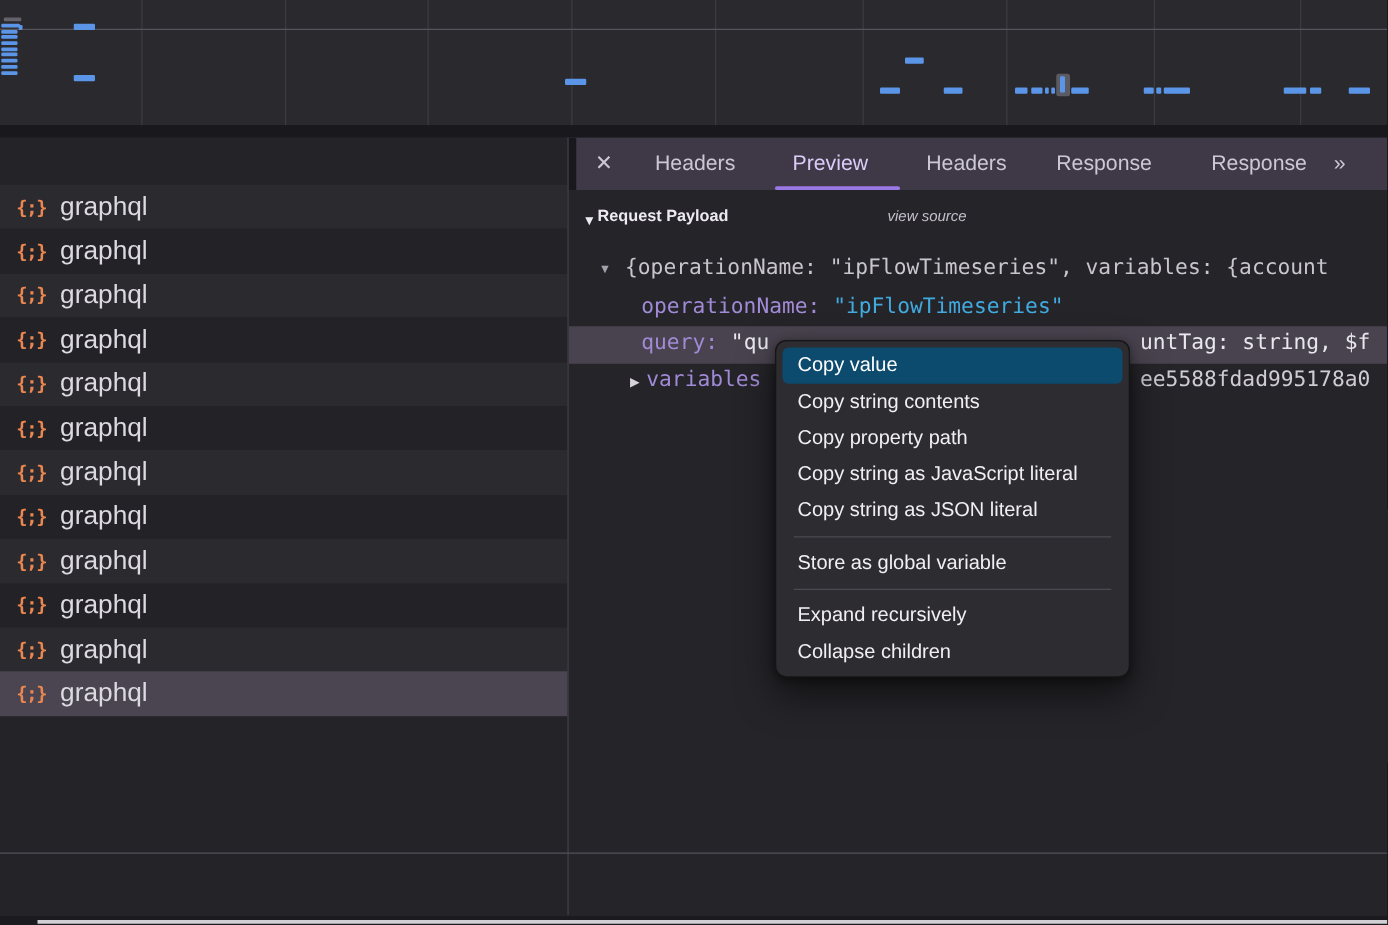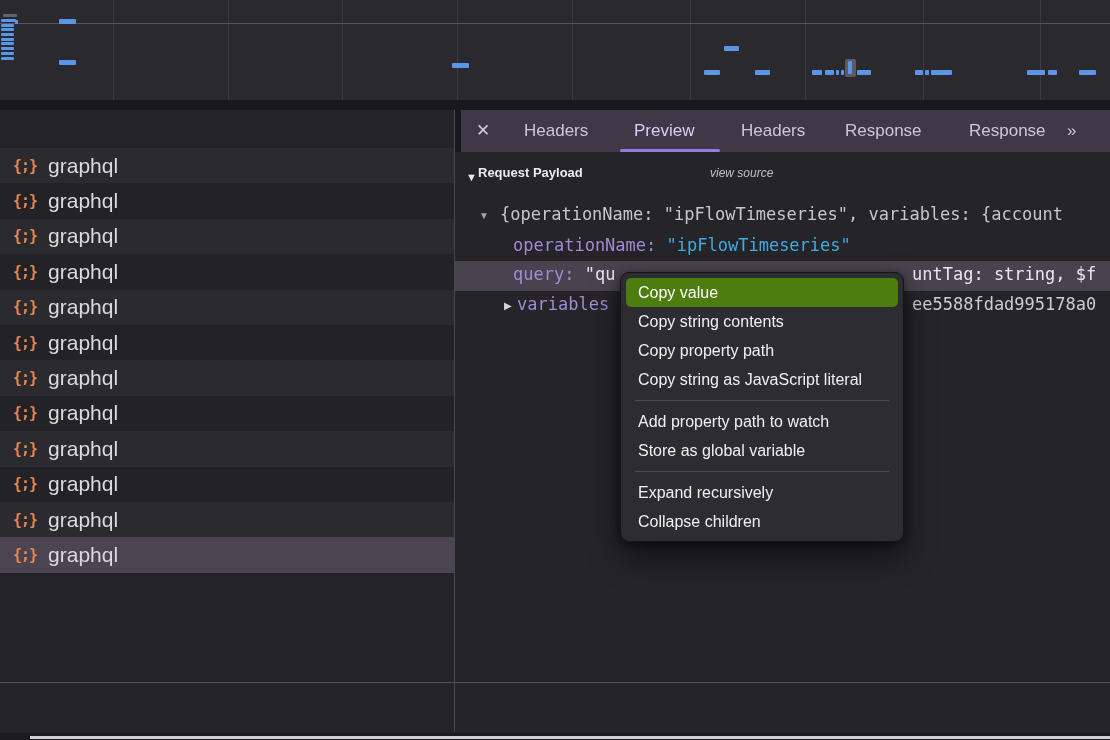--- a/index.html
+++ b/index.html
@@ -70,21 +70,21 @@
   
   .footer-line { position:absolute; left:0; top:682px; width:1110px; height:1px; background:#53515a; }
   .bottom-strip { position:absolute; left:0; top:733px; width:1110px; height:7px; background:#1b1a1e; }
   .bottom-edge { position:absolute; left:30px; top:736px; width:1080px; height:3px; background:#d0d0d4; }
 
   
   .ctx-menu { position:absolute; left:620px; top:272px; width:284px; background:#2d2c30;
     border:1px solid #151417; border-radius:9px; padding:5px 0;
     box-shadow:0 14px 30px rgba(0,0,0,0.55), 0 2px 8px rgba(0,0,0,0.4); }
   .ctx-item { height:29px; line-height:29px; padding-left:17px; font-size:16px; color:#f1eff4; cursor:default; }
-  .ctx-item.highlighted { margin:0 5px; padding-left:12px; border-radius:5px; background:#4d7c0f; color:#ffffff; }
+  .ctx-item.highlighted { margin:0 5px; padding-left:12px; border-radius:5px; background:#0c4a6e; color:#ffffff; }
   .ctx-sep { height:1px; background:#4b4951; margin:6px 14px; }
 </style>
 </head>
 <body>
 
 <div class="stage">
 
   <div class="overview">
       <div class="gl" style="left: 113px;"></div>
       <div class="gl" style="left: 228px;"></div>
@@ -226,21 +226,21 @@
 
   <div class="footer-line"></div>
   <div class="bottom-strip"></div>
   <div class="bottom-edge"></div>
 
   <div class="ctx-menu">
     <div class="ctx-item highlighted">Copy value</div>
     <div class="ctx-item">Copy string contents</div>
     <div class="ctx-item">Copy property path</div>
     <div class="ctx-item">Copy string as JavaScript literal</div>
+    <div class="ctx-item">Copy string as JSON literal</div>
     <div class="ctx-sep"></div>
-    <div class="ctx-item">Add property path to watch</div>
     <div class="ctx-item">Store as global variable</div>
     <div class="ctx-sep"></div>
     <div class="ctx-item">Expand recursively</div>
     <div class="ctx-item">Collapse children</div>
   </div>
 
 </div>
 
 </body></html>

